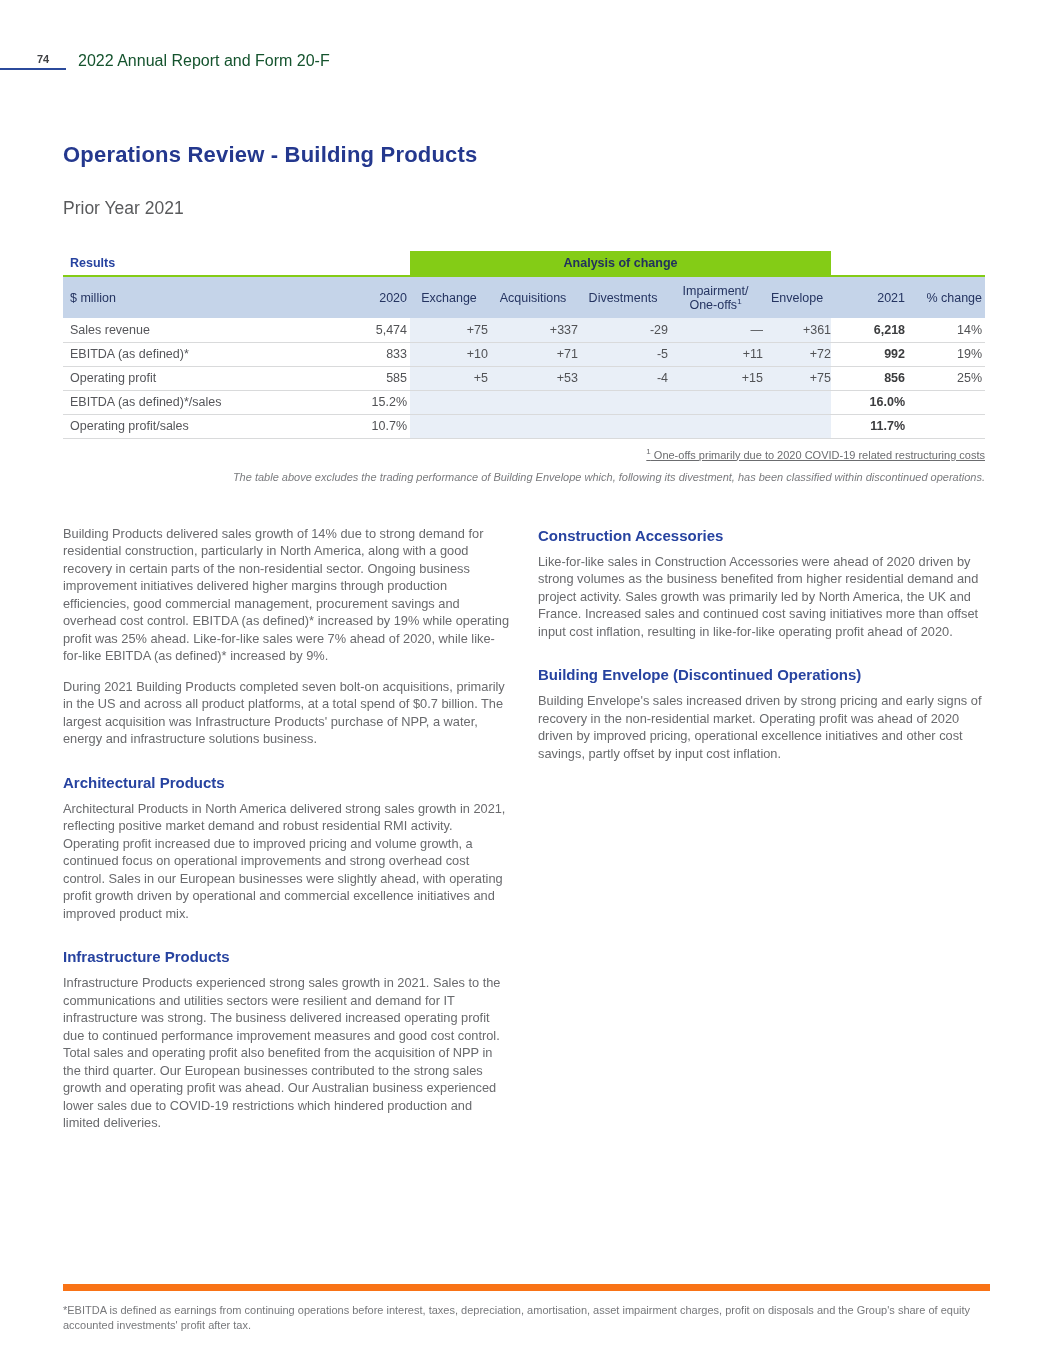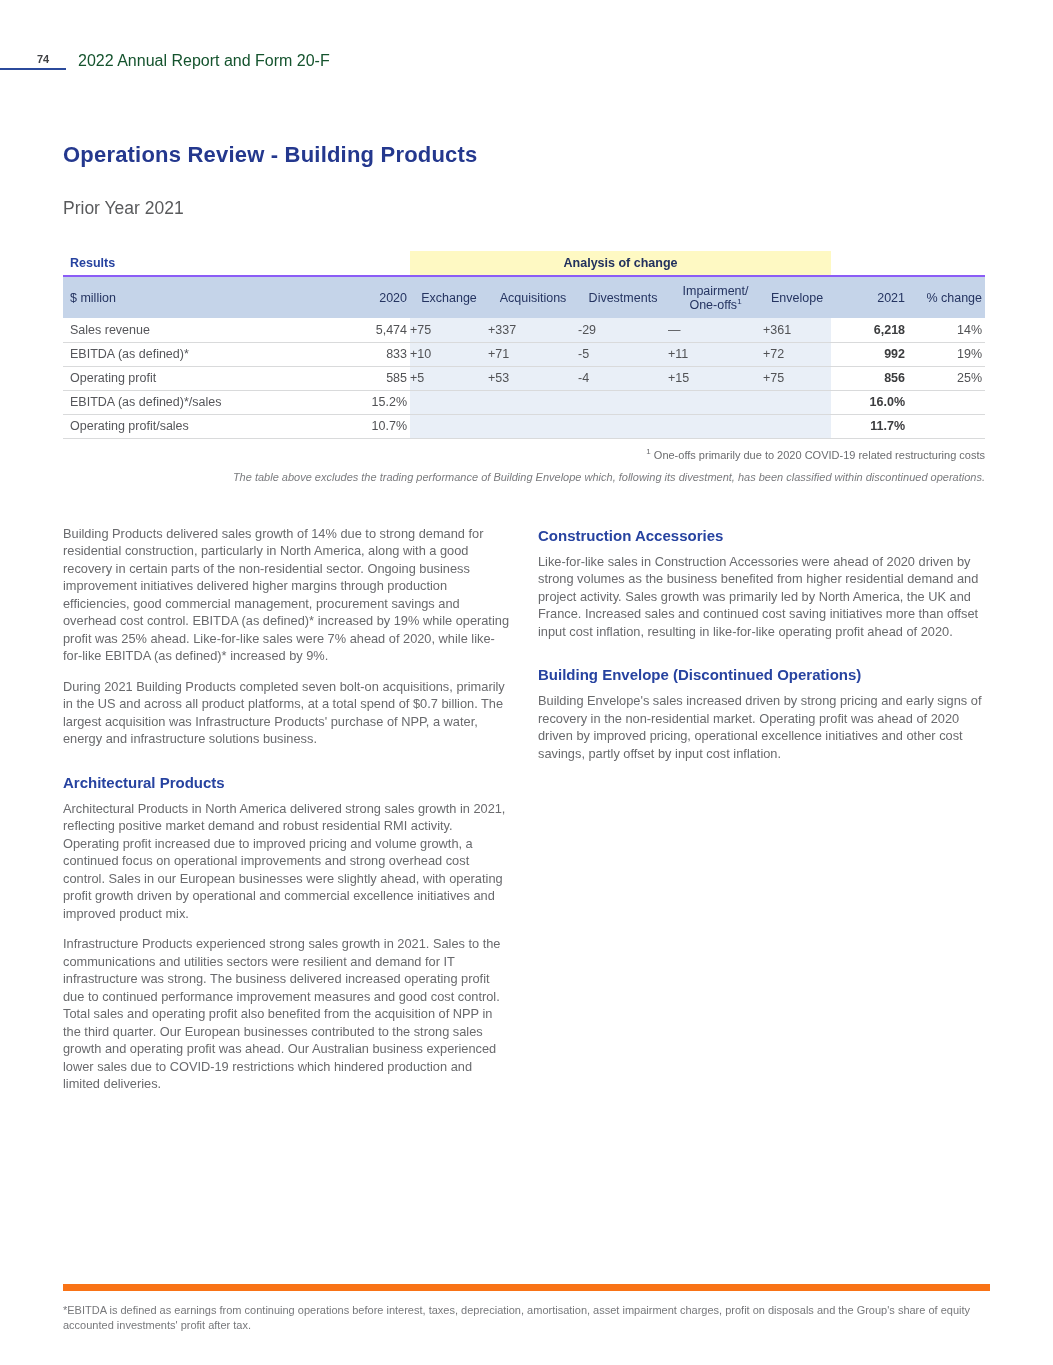--- a/index.html
+++ b/index.html
@@ -41,50 +41,50 @@
   }
 
   
   table.results {
     margin-top: 32px;
     width: 922px; table-layout: fixed; border-collapse: collapse;
     font-size: 12.5px; color: #515255;
   }
   .results td, .results th { vertical-align: middle; }
 
-  .r1 td { height: 25px; border-bottom: 2px solid #8b5cf6; }
+  .r1 td { height: 25px; border-bottom: 2px solid #84cc16; }
   .r1 .results-label {
     color: #2743a0; font-weight: bold; padding-left: 7px; text-align: left;
   }
   .r1 .analysis-band {
-    background: #fef9c3; text-align: center;
+    background: #84cc16; text-align: center;
     color: #22315e; font-weight: bold;
   }
 
   .hdr th {
     background: #c5d4e9; height: 42px;
     color: #253461; font-weight: normal; font-size: 12.5px;
     line-height: 14px;
   }
   .hdr th.c-label { text-align: left; padding-left: 7px; }
   .hdr th.c-num { text-align: right; padding-right: 3px; }
   .hdr th.c-mid { text-align: center; }
 
   .body-row td { height: 24px; border-bottom: 1px solid #d9dadb; }
   td.c-label { text-align: left; padding-left: 7px; color: #55565a; }
   td.c-num  { text-align: right; padding-right: 3px; }
-  td.c-mid  { text-align: left; }
+  td.c-mid  { text-align: right; }
   td.tint   { background: #e9eff7; }
   td.bold, .bold { font-weight: bold; color: #3b3c3e; }
 
   sup { font-size: 8px; vertical-align: super; line-height: 0; }
 
   .footnote-1 {
     margin-top: 10px; text-align: right;
-    font-size: 11px; color: #6b6c6f;
+    font-size: 11px; color: #6b6c6f; text-decoration: underline;
   }
   .footnote-2 {
     margin-top: 10px; text-align: right;
     font-size: 11px; font-style: italic; color: #7a7b7e;
   }
 
   
   .columns { display: flex; gap: 28px; margin-top: 42px; }
   .col { width: 447px; }
   .col p {
@@ -206,20 +206,21 @@
 
   <div class="footnote-1"><sup>1</sup><span> One-offs primarily due to 2020 COVID-19 related restructuring costs</span></div>
   <div class="footnote-2">The table above excludes the trading performance of Building Envelope which, following its divestment, has been classified within discontinued operations.</div>
 
   <div class="columns">
     <div class="col">
       <p>Building Products delivered sales growth of 14% due to strong demand for residential construction, particularly in North America, along with a good recovery in certain parts of the non-residential sector. Ongoing business improvement initiatives delivered higher margins through production efficiencies, good commercial management, procurement savings and overhead cost control. EBITDA (as defined)* increased by 19% while operating profit was 25% ahead. Like-for-like sales were 7% ahead of 2020, while like-for-like EBITDA (as defined)* increased by 9%.</p>
       <p>During 2021 Building Products completed seven bolt-on acquisitions, primarily in the US and across all product platforms, at a total spend of $0.7 billion. The largest acquisition was Infrastructure Products' purchase of NPP, a water, energy and infrastructure solutions business.</p>
       <h3>Architectural Products</h3>
       <p>Architectural Products in North America delivered strong sales growth in 2021, reflecting positive market demand and robust residential RMI activity. Operating profit increased due to improved pricing and volume growth, a continued focus on operational improvements and strong overhead cost control. Sales in our European businesses were slightly ahead, with operating profit growth driven by operational and commercial excellence initiatives and improved product mix.</p>
+      <h3>Infrastructure Products</h3>
       <p>Infrastructure Products experienced strong sales growth in 2021. Sales to the communications and utilities sectors were resilient and demand for IT infrastructure was strong. The business delivered increased operating profit due to continued performance improvement measures and good cost control. Total sales and operating profit also benefited from the acquisition of NPP in the third quarter. Our European businesses contributed to the strong sales growth and operating profit was ahead. Our Australian business experienced lower sales due to COVID-19 restrictions which hindered production and limited deliveries.</p>
     </div>
     <div class="col">
       <h3 class="first">Construction Accessories</h3>
       <p>Like-for-like sales in Construction Accessories were ahead of 2020 driven by strong volumes as the business benefited from higher residential demand and project activity. Sales growth was primarily led by North America, the UK and France. Increased sales and continued cost saving initiatives more than offset input cost inflation, resulting in like-for-like operating profit ahead of 2020.</p>
       <h3>Building Envelope (Discontinued Operations)</h3>
       <p>Building Envelope's sales increased driven by strong pricing and early signs of recovery in the non-residential market. Operating profit was ahead of 2020 driven by improved pricing, operational excellence initiatives and other cost savings, partly offset by input cost inflation.</p>
     </div>
   </div>
 </main>

